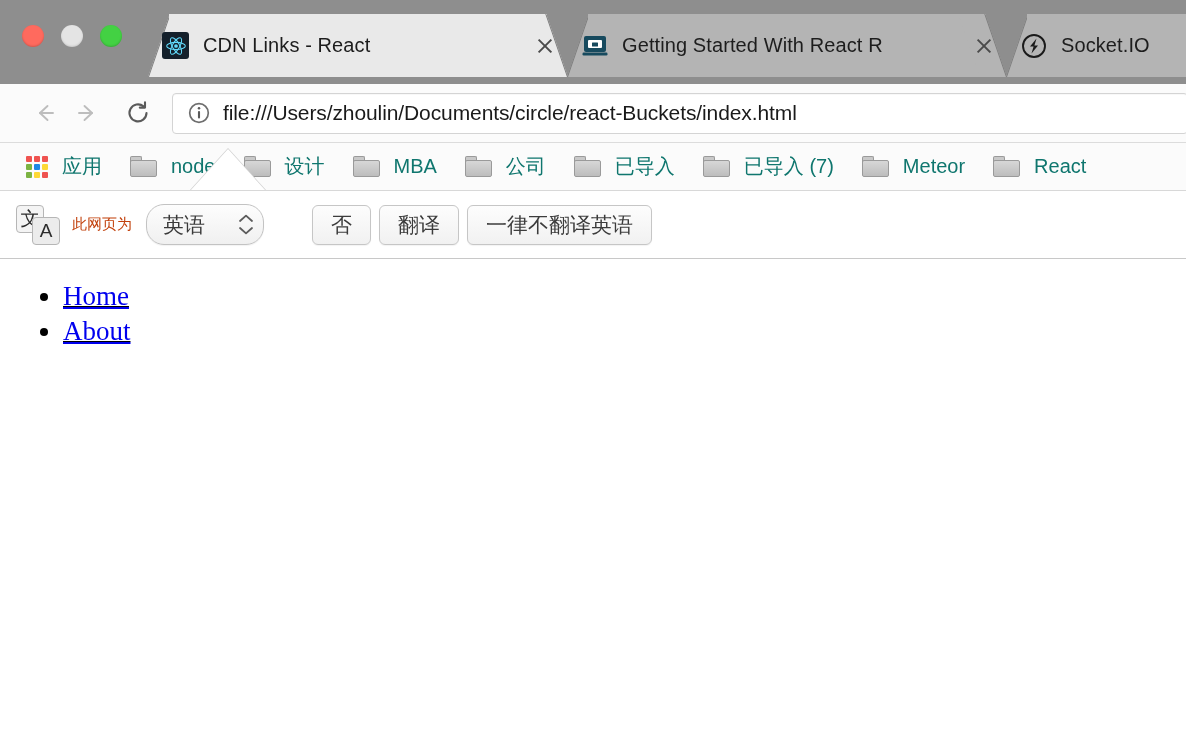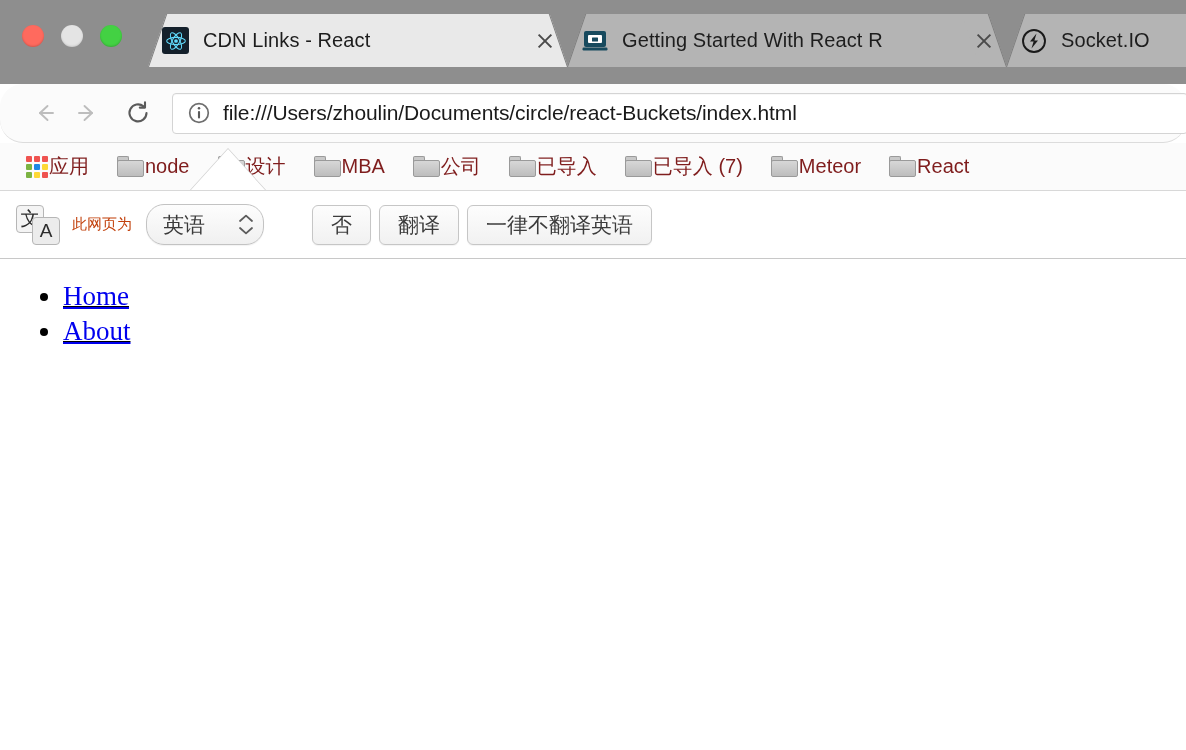--- a/index.html
+++ b/index.html
@@ -23,21 +23,21 @@
     display: flex; gap: 17px; align-items: center;
   }
   .light { width: 22px; height: 22px; border-radius: 50%; }
   .light.red    { background: #ff6a5e; box-shadow: inset 0 -1px 2px rgba(0,0,0,.18); }
   .light.yellow { background: #e4e4e4; box-shadow: inset 0 -1px 2px rgba(0,0,0,.12); }
   .light.green  { background: #43d143; box-shadow: inset 0 -1px 2px rgba(0,0,0,.18); }
 
   .tabs { position: absolute; left: 148px; top: 14px; height: 70px; display: flex; align-items: flex-start; }
   .tab {
     position: relative;
-    height: 53px;
+    height: 63px;
     display: flex; align-items: center;
     padding: 0 10px 0 14px;
     margin-right: -1px;
   }
   
   .tab .shape {
     position: absolute; left: 0; top: 0; right: 0; bottom: 0;
     z-index: 0;
   }
   .tab .shape::before, .tab .shape::after {
@@ -77,21 +77,21 @@
   
   .fav-react { background: #14202b; display: flex; align-items: center; justify-content: center; }
   
   .fav-laptop { background: transparent; display: flex; align-items: center; justify-content: center; }
   
   .fav-socket { background: transparent; display: flex; align-items: center; justify-content: center; }
 
   
   .toolbar {
     height: 59px; background: #fbfbfb; display: flex; align-items: center;
-    padding: 0 0 0 22px; border-bottom: 1px solid #dcdcdc; border-radius: 23px;
+    padding: 0 0 0 22px; border-bottom: 1px solid #dcdcdc;
   }
   .navbtn {
     width: 44px; height: 44px; display: flex; align-items: center; justify-content: center;
     flex: 0 0 44px;
   }
   .omnibox {
     flex: 1 1 auto; height: 41px; margin-left: 12px; margin-right: 0;
     background: #ffffff; border: 1px solid #d4d4d4; border-radius: 4px;
     display: flex; align-items: center; padding: 0 12px 0 14px;
     box-shadow: inset 0 1px 1px rgba(0,0,0,.03);
@@ -101,21 +101,21 @@
     margin-left: 12px; letter-spacing: -.1px;
   }
 
   
   .bookmarks {
     height: 48px; background: #fbfbfb; display: flex; align-items: center;
     padding-left: 24px; gap: 0; border-bottom: 1px solid #d8d8d8;
     position: relative; overflow: hidden;
   }
   .bm { display: flex; align-items: center; padding: 4px 10px 4px 2px; margin-right: 16px; white-space: nowrap; }
-  .bm .label { font-size: 20px; color: #7f1d1d; margin-left: 1px; }
+  .bm .label { font-size: 20px; color: #0f766e; margin-left: 14px; }
   .grid-icon { width: 22px; height: 22px; display: grid; grid-template-columns: repeat(3,1fr); grid-template-rows: repeat(3,1fr); gap: 2px; }
   .grid-icon i { display: block; border-radius: 1px; }
   .folder {
     width: 27px; height: 21px; position: relative; flex: 0 0 27px;
   }
   .folder .body {
     position: absolute; left: 0; bottom: 0; width: 27px; height: 17px;
     background: linear-gradient(#d7d7d7,#bdbdbd);
     border: 1px solid #9a9a9a; border-radius: 2px;
   }

